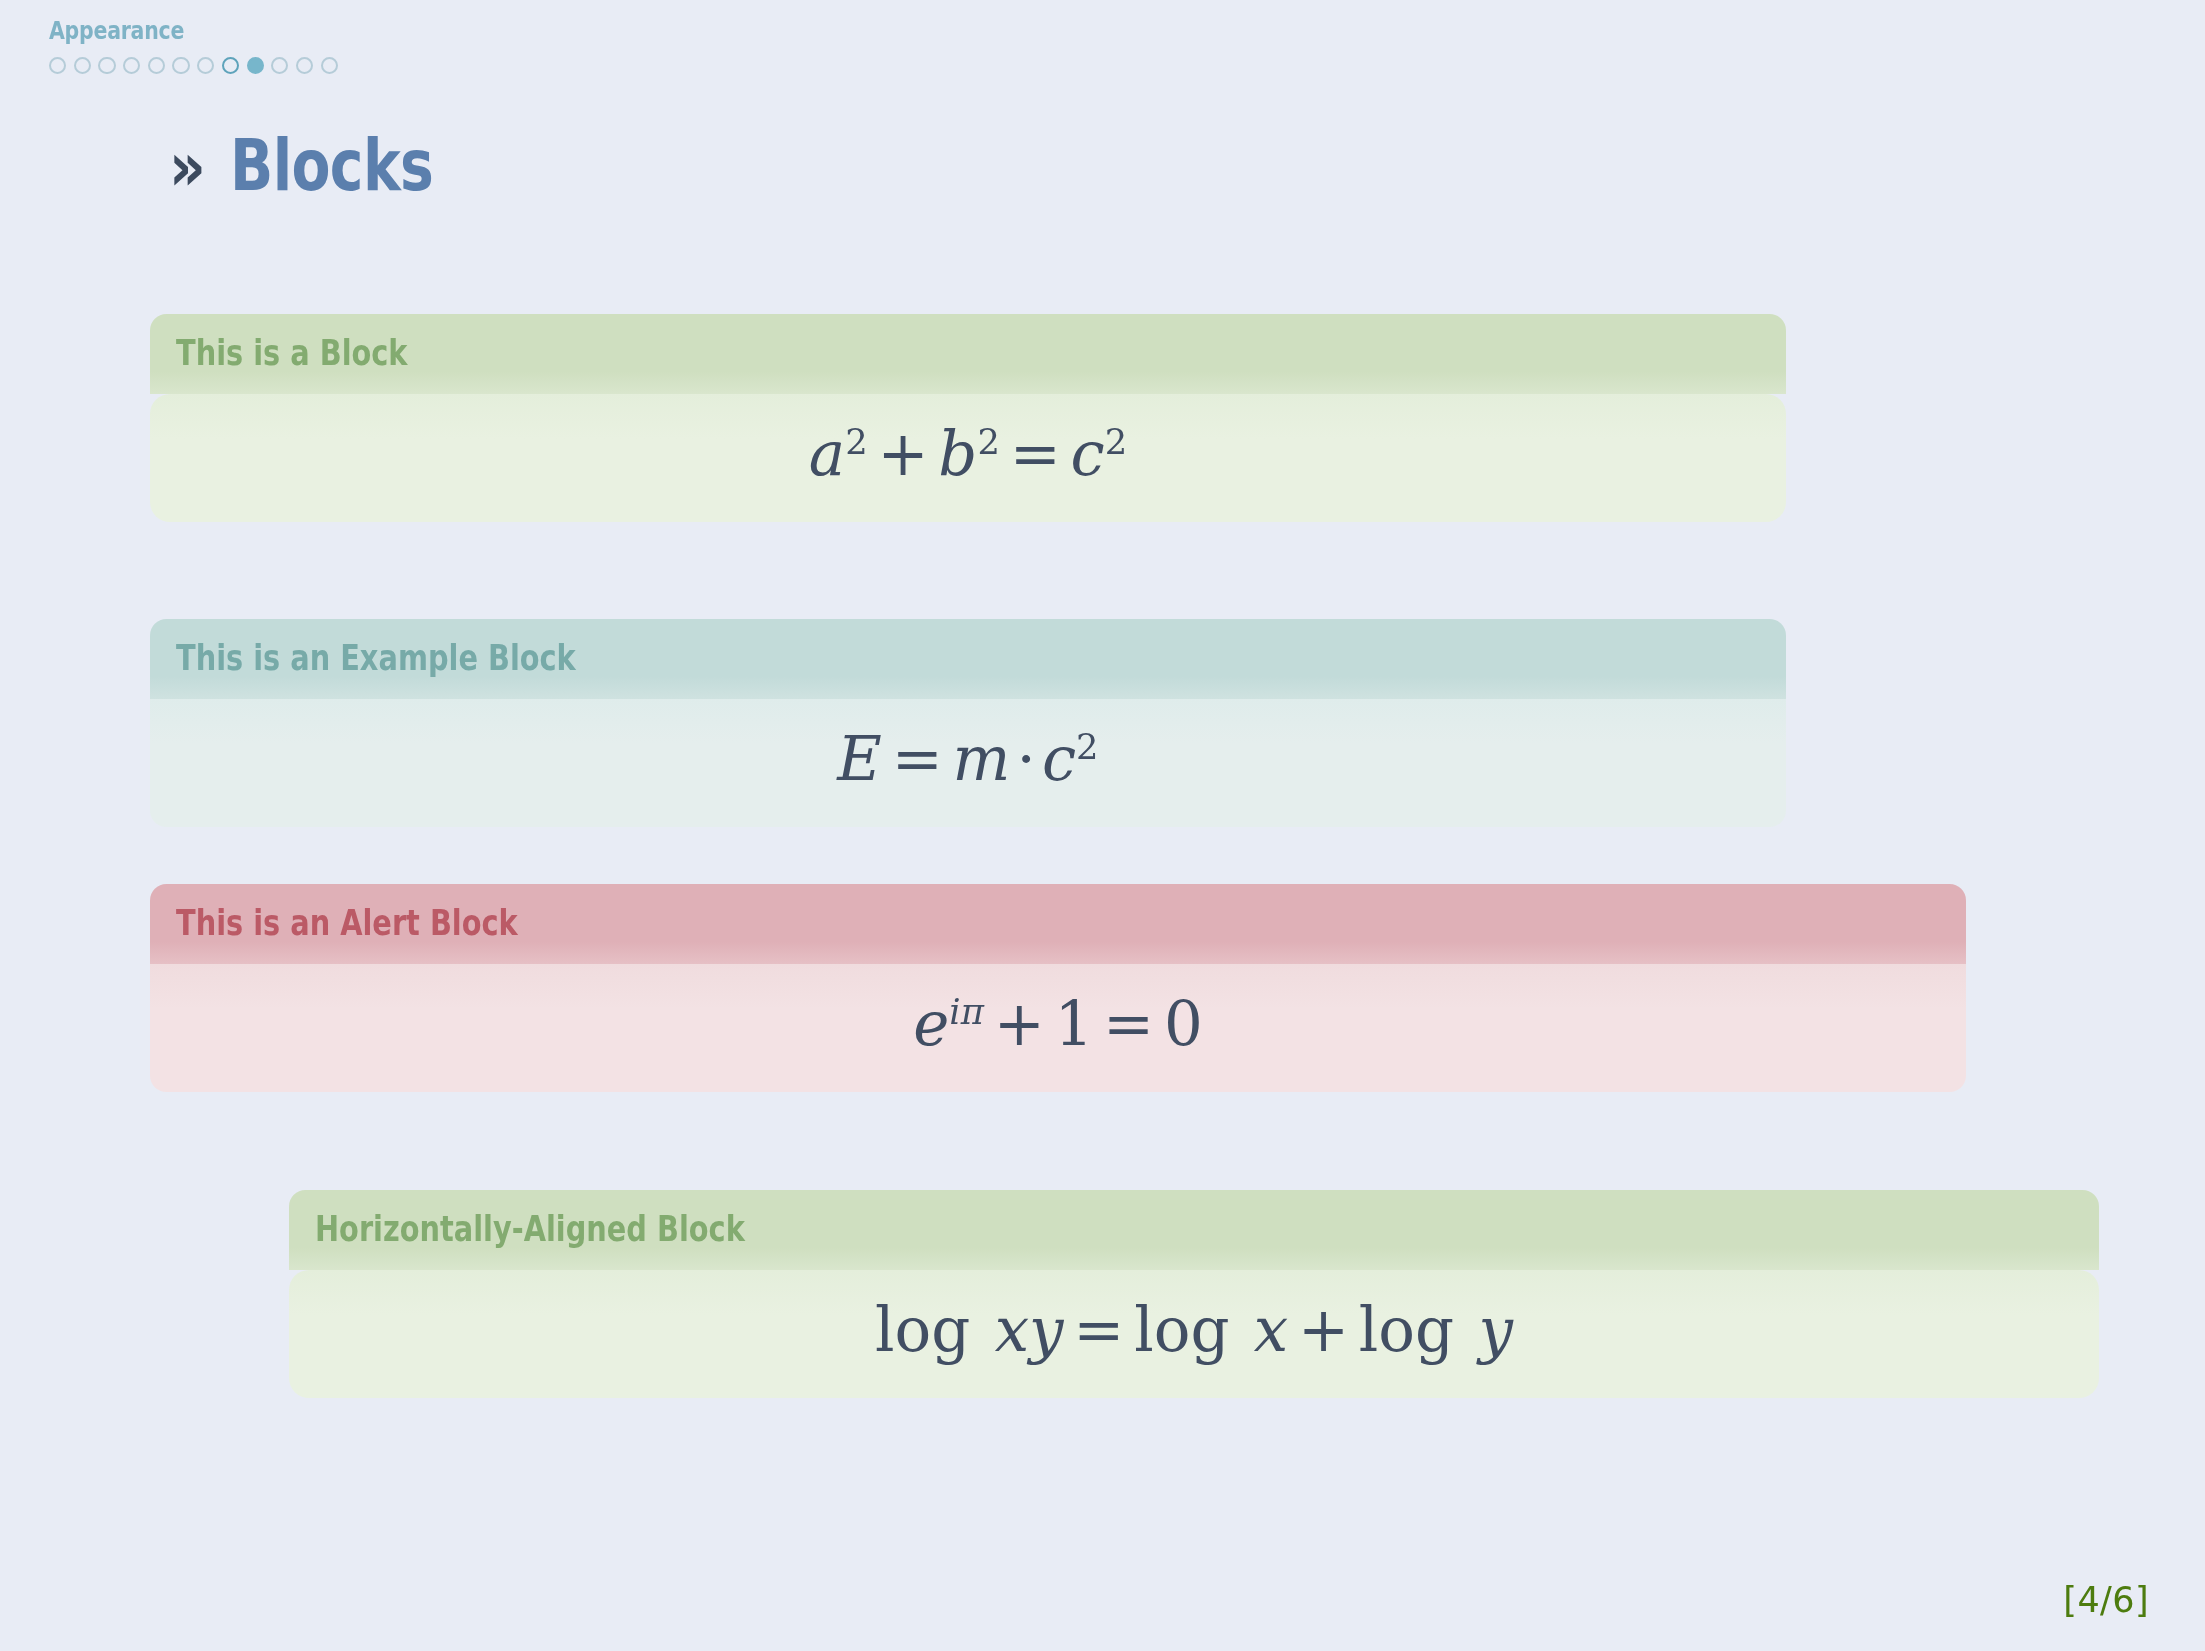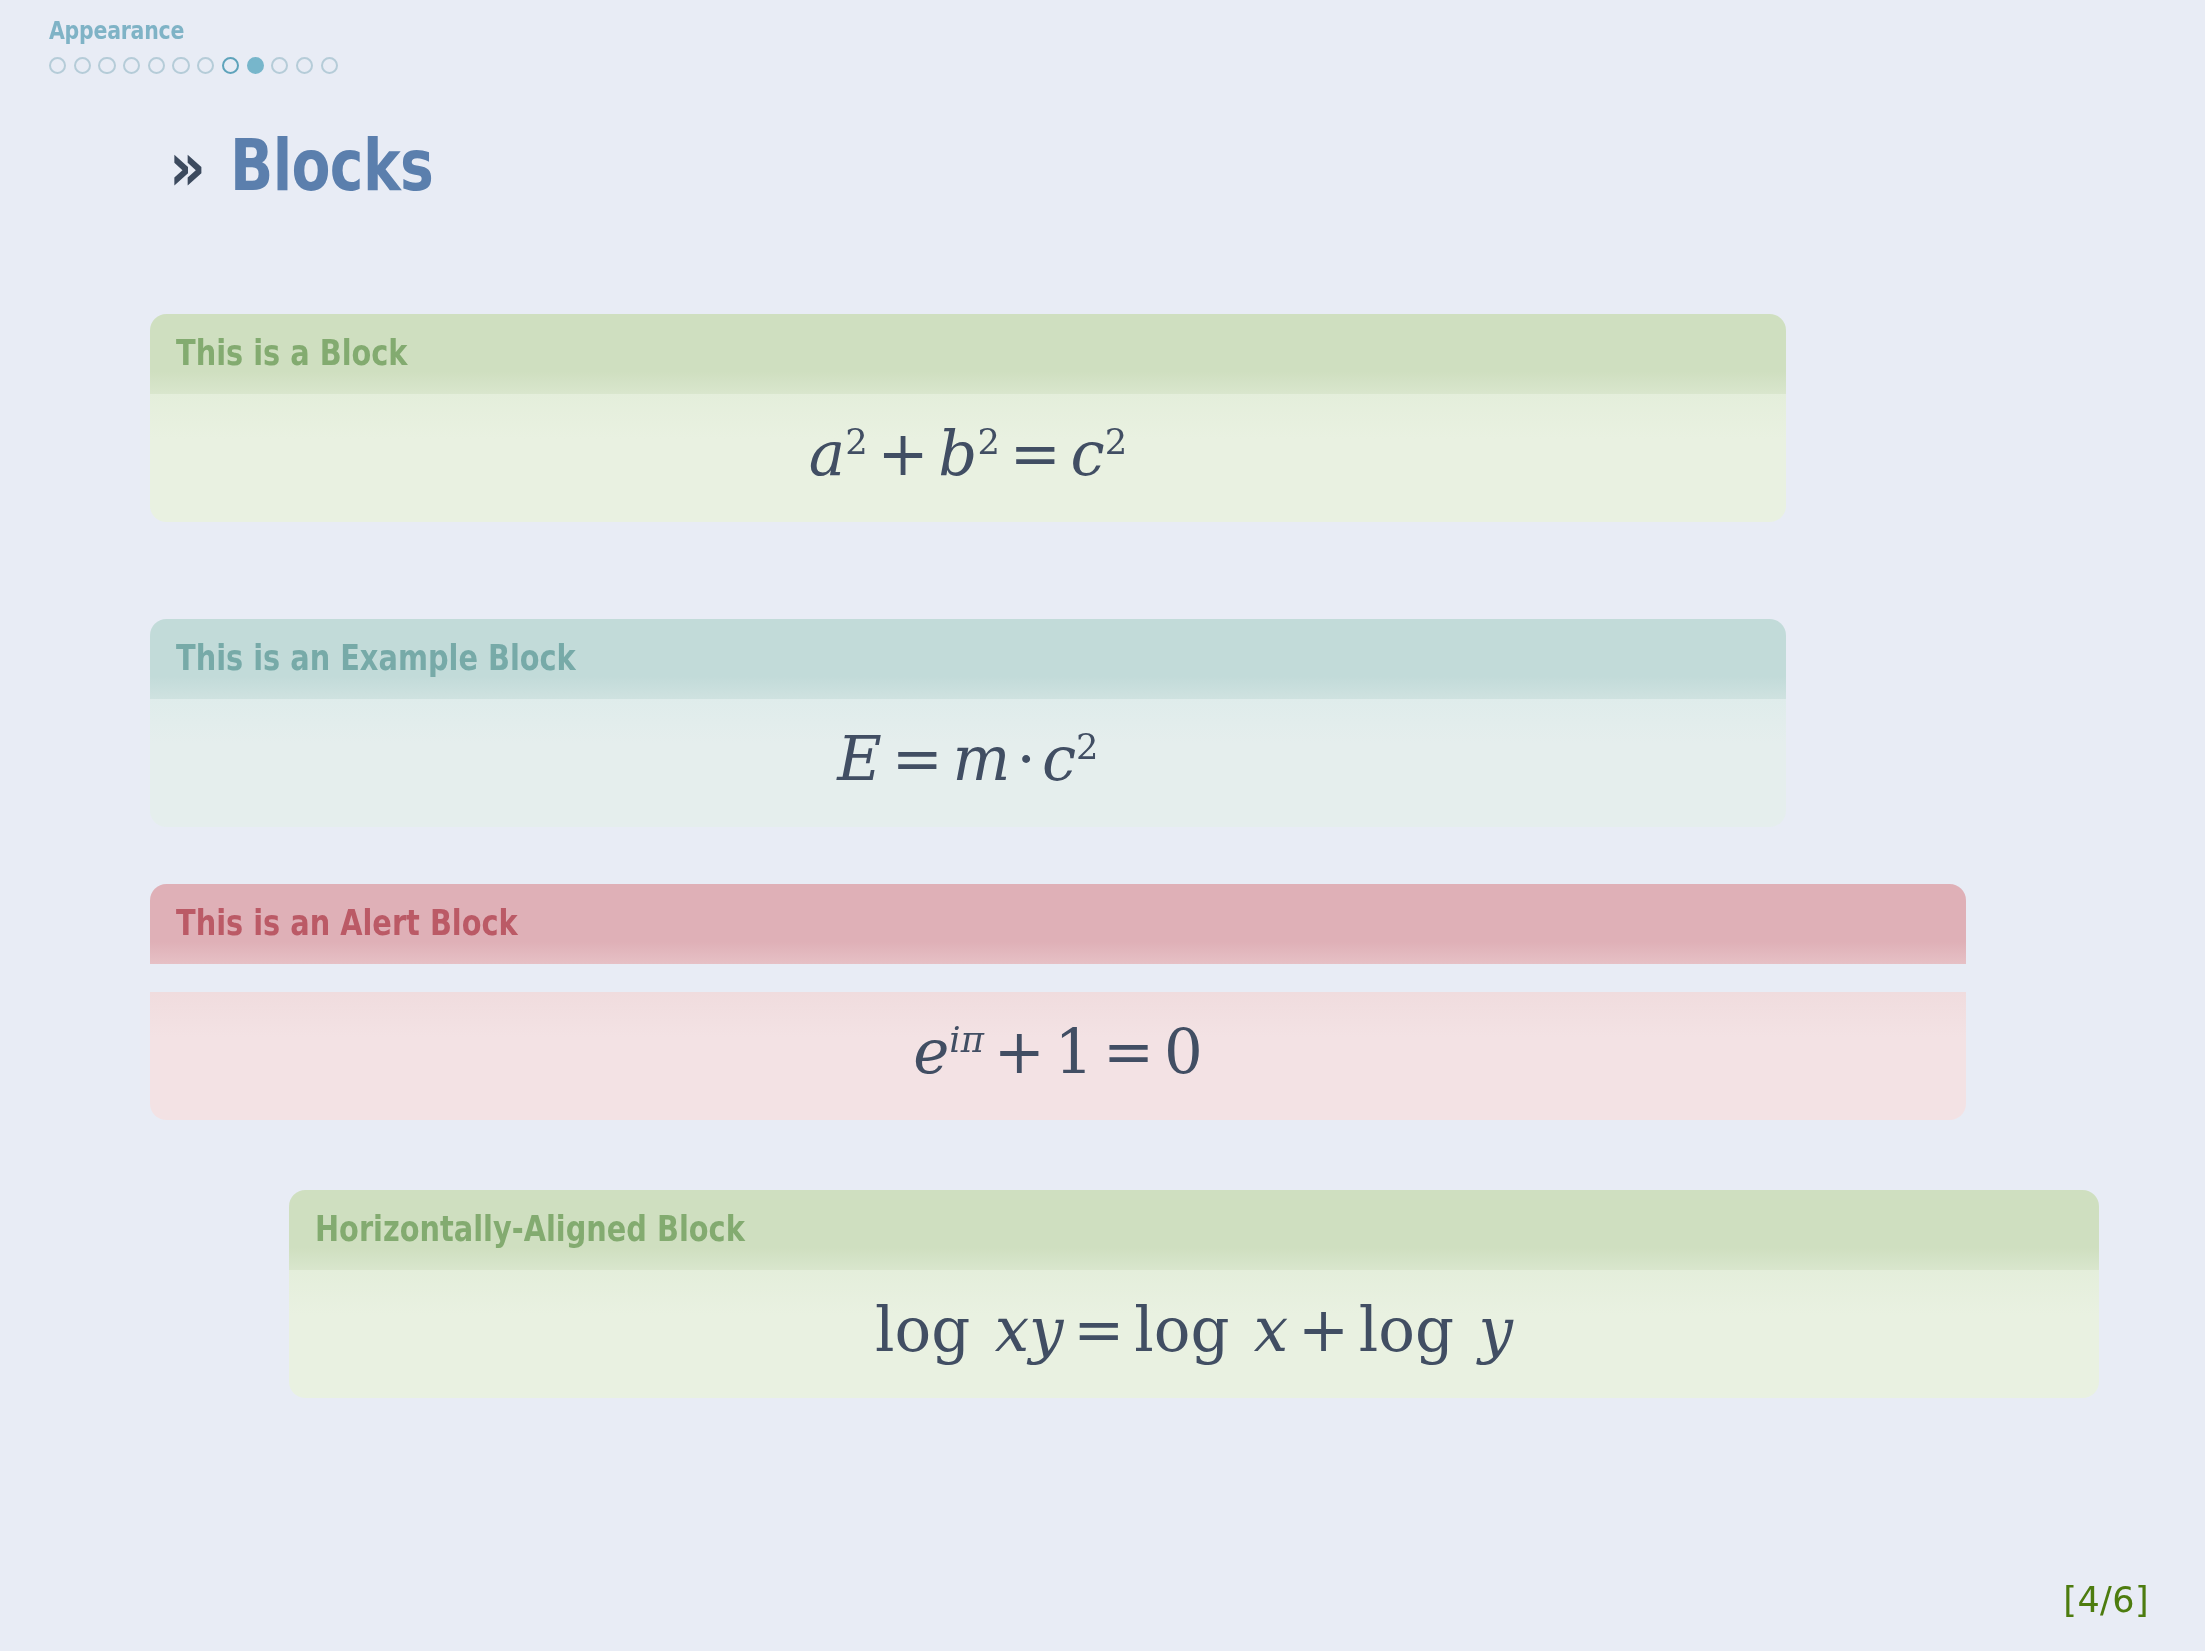--- a/index.html
+++ b/index.html
@@ -134,35 +134,35 @@
     padding: 0 0.10em;
   }
 
   
   .block.green .block-title {
     color: #83ab70;
     background: linear-gradient(to bottom, #cfdfc0 0%, #cfdfc0 72%, #d9e6cd 100%);
   }
   .block.green .block-body {
     background: linear-gradient(to bottom, #e4eedb 0%, #e9f1e1 35%, #e9f1e1 100%);
+    border-radius: 20px;
   }
   .block.teal .block-title {
     color: #77aaa8;
     background: linear-gradient(to bottom, #c2dbd9 0%, #c2dbd9 72%, #cfe2e0 100%);
   }
   .block.teal .block-body {
     background: linear-gradient(to bottom, #dfeceb 0%, #e5eeed 35%, #e5eeed 100%);
   }
   .block.red .block-title {
     color: #bb5a66;
     background: linear-gradient(to bottom, #dfb0b7 0%, #dfb0b7 72%, #e6c0c5 100%);
   }
   .block.red .block-body {
     background: linear-gradient(to bottom, #f0dcde 0%, #f3e2e4 35%, #f3e2e4 100%);
-    margin-top: 28px;
   }
 
   
   #block-standard   { left: 150px; top: 314px;  width: 1636px; }
   #block-example    { left: 150px; top: 599px;  width: 1636px; margin-top: 20px; }
   #block-alert      { left: 150px; top: 884px; width: 1816px; }
   #block-aligned    { left: 289px; top: 1190px; width: 1810px; text-decoration: underline; }
 
   
   #page-indicator {

